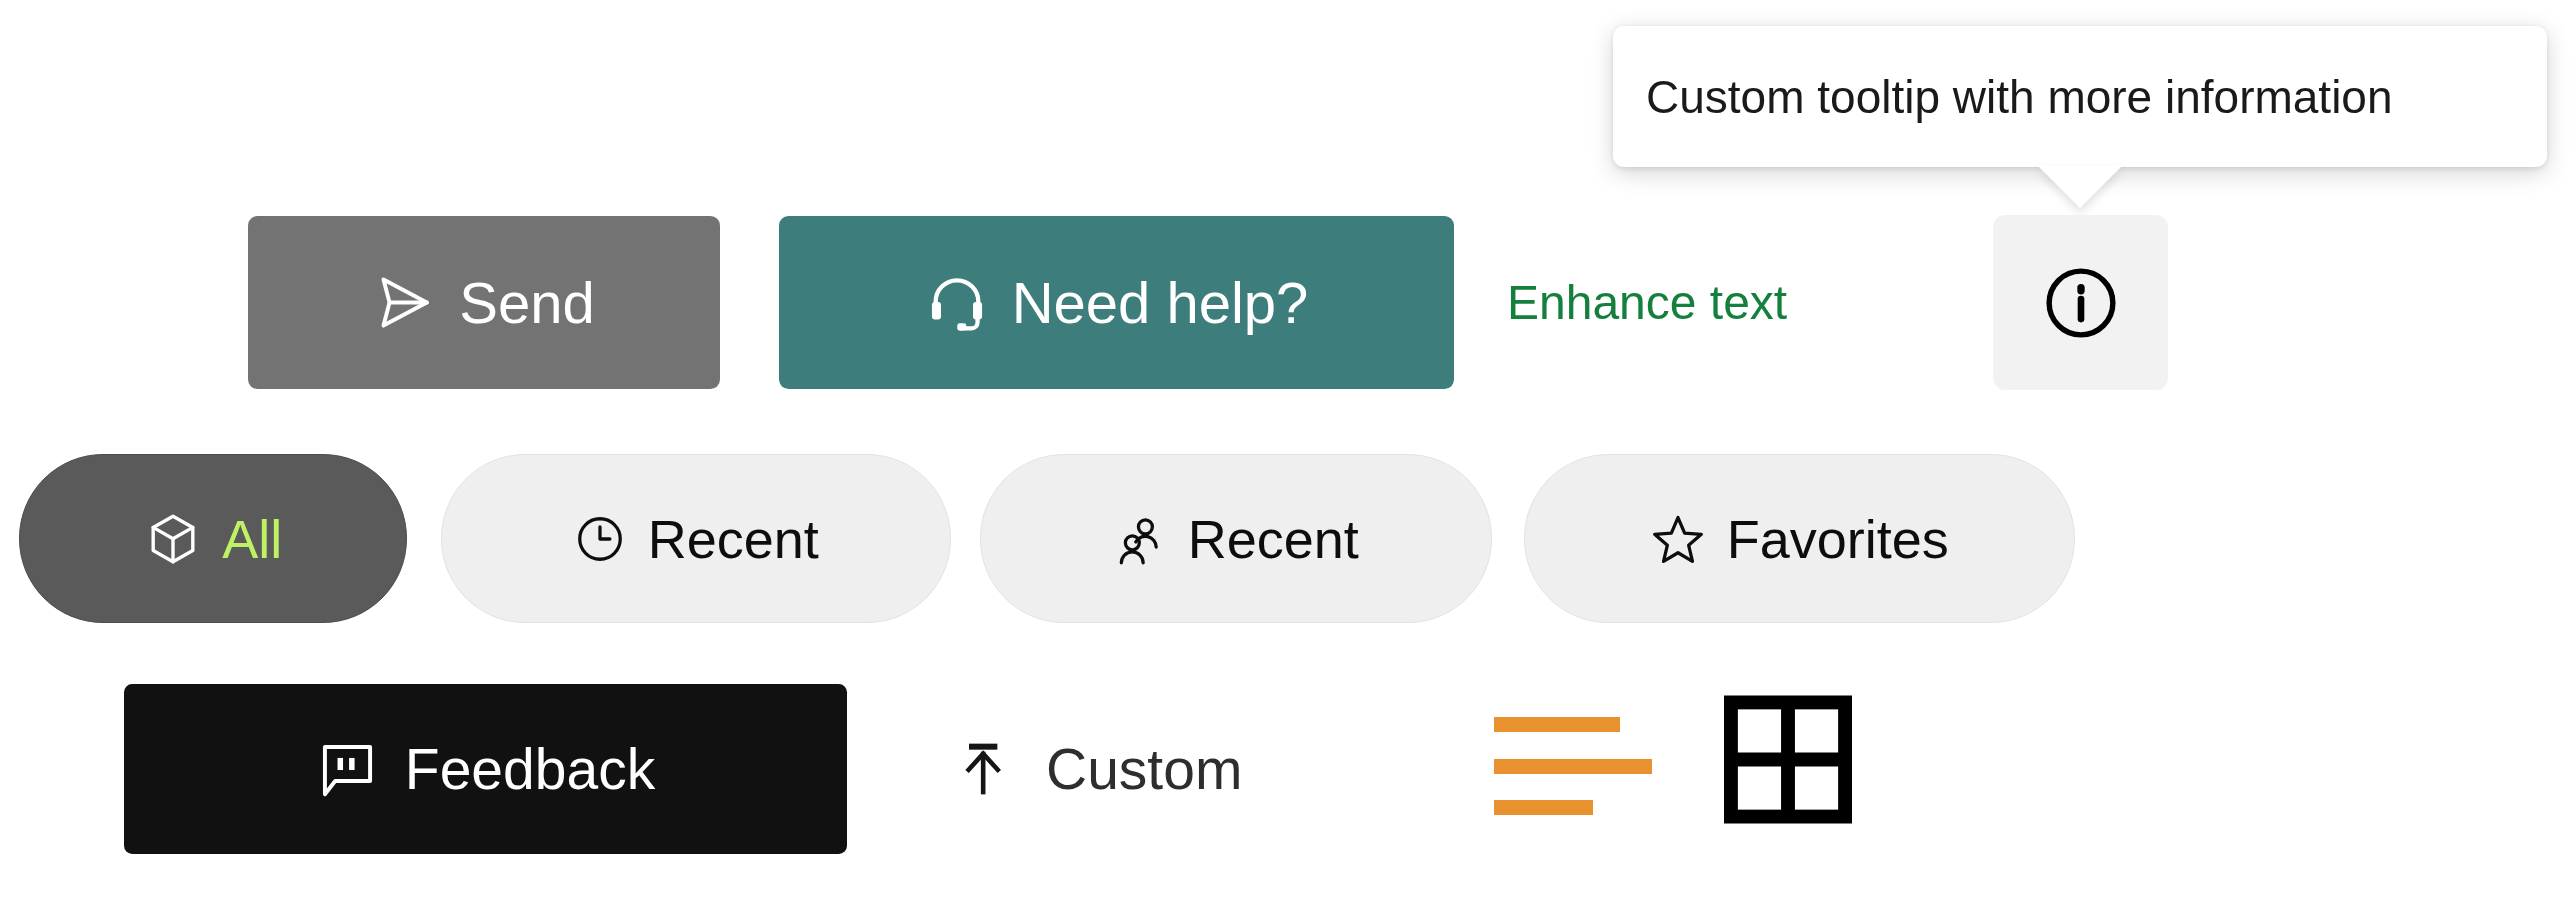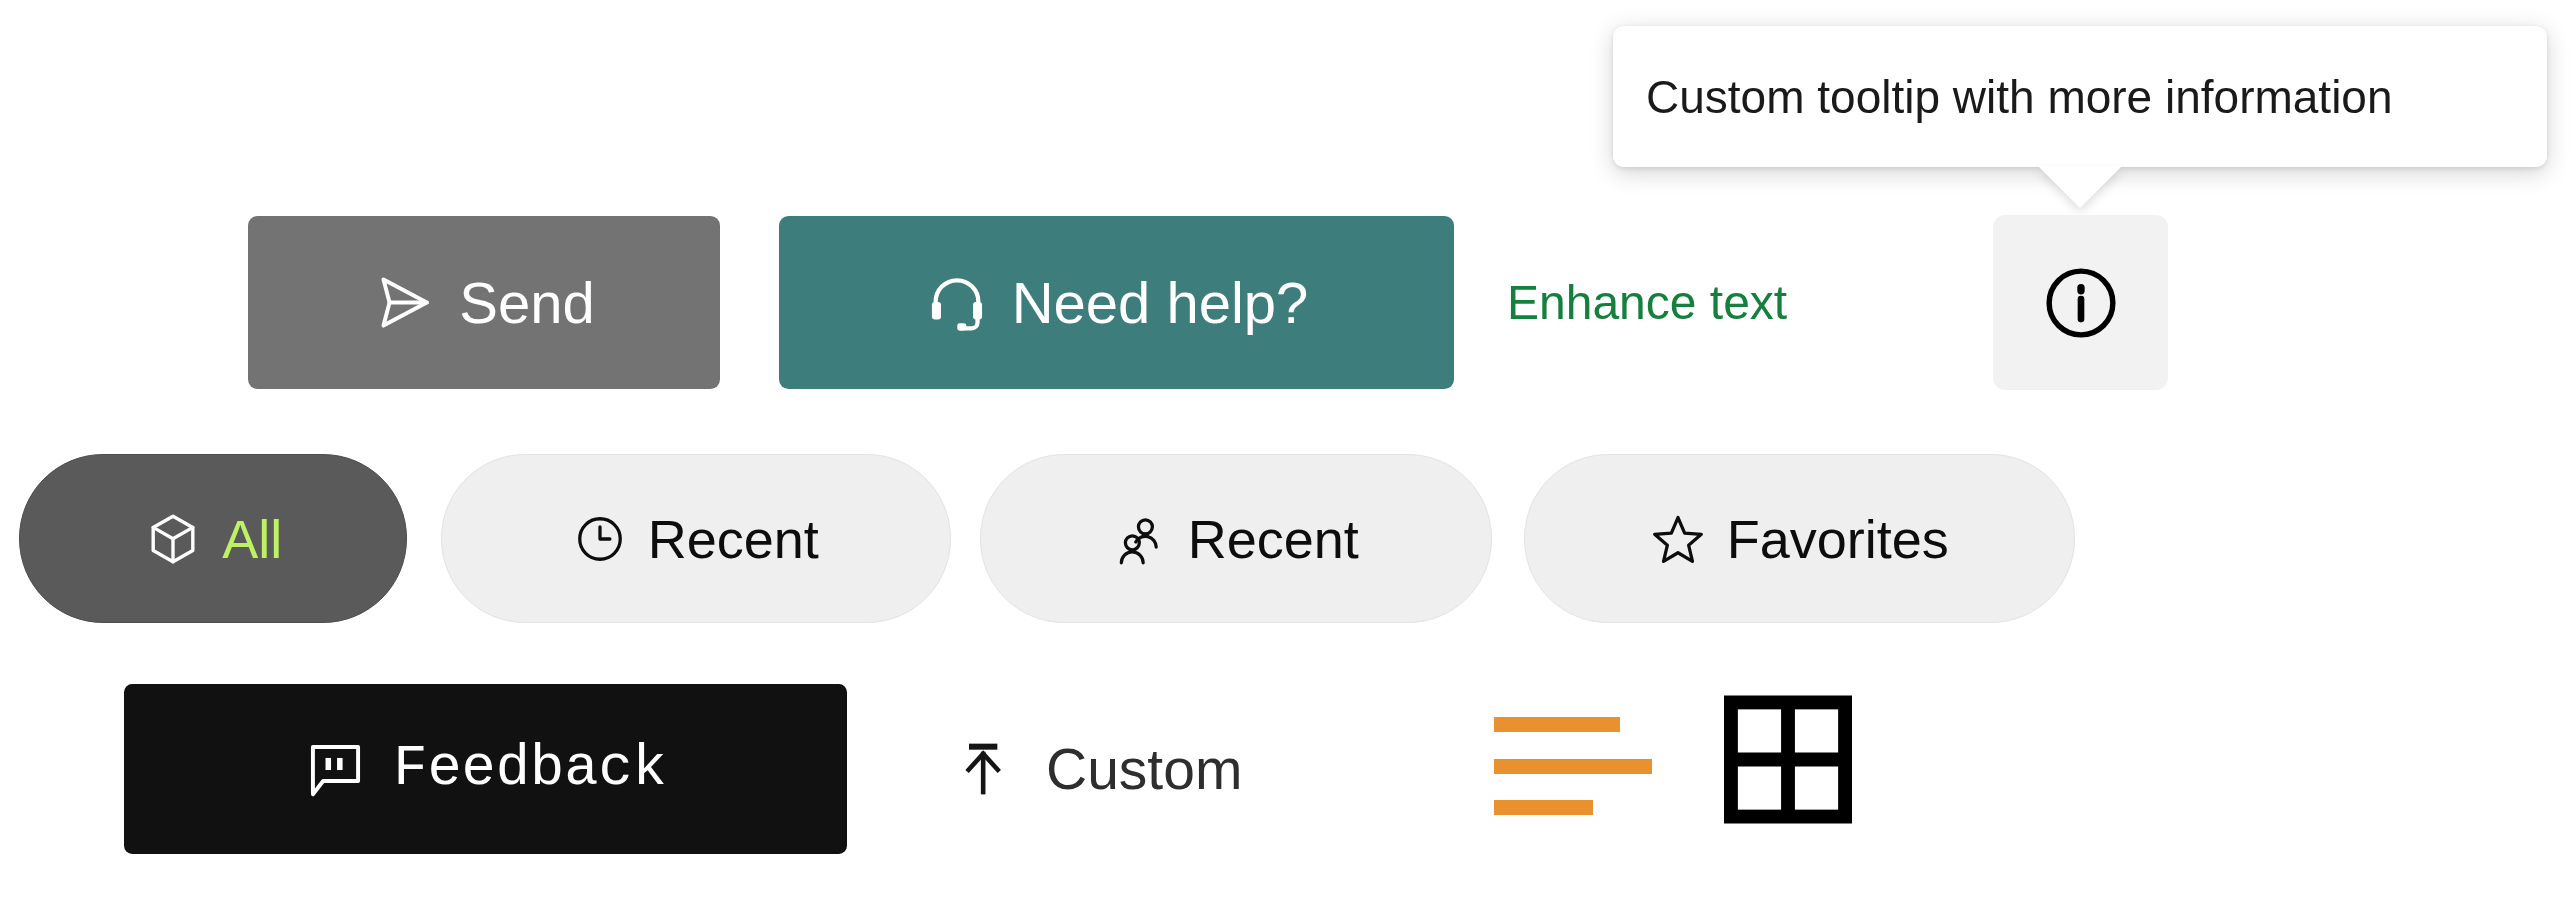--- a/index.html
+++ b/index.html
@@ -164,21 +164,21 @@
     border: none;
     border-radius: 8.2px;
     display: flex;
     align-items: center;
     justify-content: center;
     gap: 26px;
     cursor: pointer;
     font-size: 57px;
     line-height: 1;
     white-space: nowrap;
-    font-family: Liberation Mono, monospace;
+    font-family: Liberation Sans, sans-serif;
     padding: 0;
   }
 
   #upload-button {
     position: absolute;
     left: 956px;
     top: 684px;
     height: 170px;
     display: flex;
     align-items: center;

